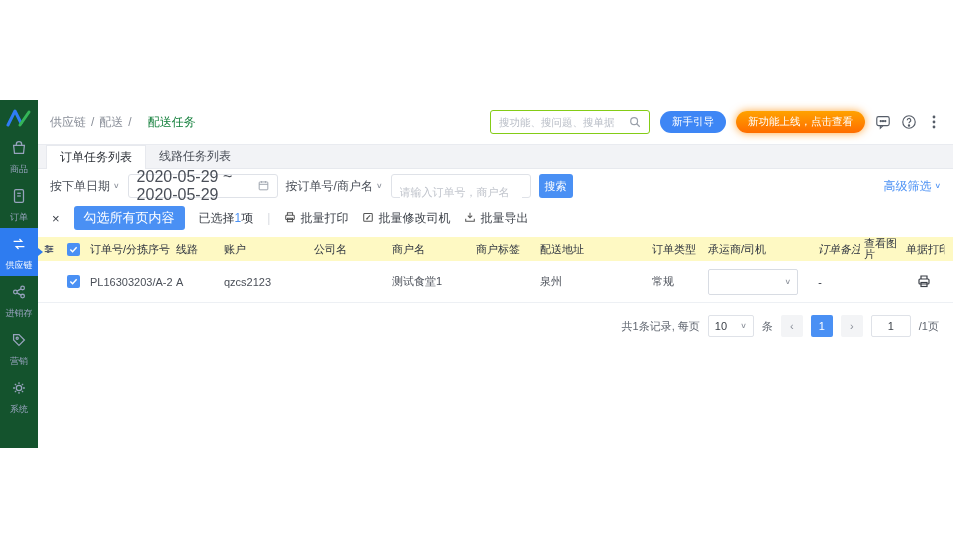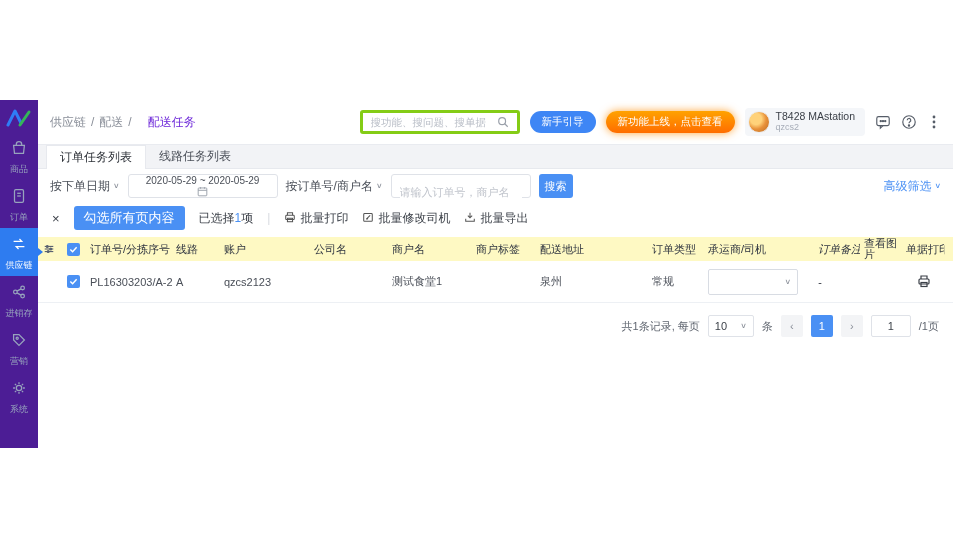--- a/index.html
+++ b/index.html
@@ -1,39 +1,39 @@
 <!DOCTYPE html>
 <html><head>
 <meta charset="utf-8">
 <style>
   * { margin:0; padding:0; box-sizing:border-box; }
   html,body { width:953px; height:554px; background:#fff; font-family:"Liberation Sans", sans-serif; }
   .canvas { position:relative; width:953px; height:554px; background:#fff; overflow:hidden; }
   .app { position:absolute; left:0; top:100px; width:953px; height:348px; display:flex; background:#fff; }
 
   
-  .sidebar { width:38px; background:#4c1d95; display:flex; flex-direction:column; align-items:center; flex-shrink:0; }
+  .sidebar { width:38px; background:#14532d; display:flex; flex-direction:column; align-items:center; flex-shrink:0; }
   .logo { width:38px; height:30px; display:flex; align-items:center; justify-content:center; margin-top:2px; }
   .nav-item { width:38px; padding:7px 0 6px; display:flex; flex-direction:column; align-items:center; gap:3px;
               color:#97a3bd; cursor:pointer; position:relative; }
   .nav-item .nav-label { font-size:9px; line-height:10px; text-align:center; }
   .nav-item svg { stroke:#97a3bd; }
   .nav-item.active { background:#2e7cf0; color:#fff; }
   .nav-item.active svg { stroke:#fff; }
   .nav-item.active::after { content:""; position:absolute; right:-5px; top:50%; margin-top:-4px;
      border-top:4px solid transparent; border-bottom:4px solid transparent; border-left:5px solid #2e7cf0; }
 
   
   .main { flex:1; display:flex; flex-direction:column; background:#fff; min-width:0; }
 
   .topbar { height:45px; display:flex; align-items:center; padding:0 12px; border-bottom:1px solid #e9ebf0; background:#fff; }
   .breadcrumb { font-size:12px; color:#8a8f99; display:flex; gap:5px; align-items:center; }
-  .breadcrumb .crumb-last { color:#6d28d9;padding-left:11px; }
+  .breadcrumb .crumb-last { color:#15803d;padding-left:11px; }
   .top-right { margin-left:auto; display:flex; align-items:center; gap:10px; }
-  .search-box { width:160px; height:24px; border:3px solid #84cc16; border-radius:3px; display:flex; align-items:center; padding:0 8px; gap:6px; background:#fff; }
+  .search-box { width:160px; height:24px; border:1px solid #84cc16; border-radius:3px; display:flex; align-items:center; padding:0 8px; gap:6px; background:#fff; }
   .search-box input { border:none; outline:none; flex:1; font-size:10.5px; color:#555; min-width:0; font-family:inherit; }
   .search-box input::placeholder { color:#b9bec7; }
   .pill { height:22px; border-radius:11px; display:flex; align-items:center; padding:0 12px; font-size:10.5px; color:#fff; cursor:pointer; white-space:nowrap; }
   .pill.blue { background:#3e86f5; }
   .pill.orange { background:linear-gradient(180deg,#ffa200,#ff6d00); box-shadow:0 0 8px rgba(255,140,0,.75); }
   .user-chip { height:28px; background:#f4f6f9; border-radius:4px; display:flex; align-items:center; gap:6px; padding:0 10px 0 3px; cursor:pointer; }
   .avatar { width:22px; height:22px; border-radius:50%; background:radial-gradient(circle at 35% 35%, #ffd27a 0 30%, #e8913a 55%, #b96a22 100%); border:1px solid #eee; }
   .user-meta { display:flex; flex-direction:column; line-height:11px; }
   .user-name { font-size:10.5px; color:#3a3f47; }
   .user-account { font-size:9px; color:#a7adb8; }
@@ -42,21 +42,21 @@
   
   .tabstrip { height:24px; background:#f2f3f6; display:flex; padding-left:8px; border-bottom:1px solid #e7e9ee; }
   .tab { padding:0 13px; display:flex; align-items:center; font-size:12px; color:#4a4f58; cursor:pointer; }
   .tab.active { background:#fff; color:#2b2f36; border:1px solid #e7e9ee; border-bottom:none; margin-bottom:-1px; }
 
   
   .filter-row { height:34px; display:flex; align-items:center; padding:0 12px; gap:8px; font-size:12px; color:#4a4f58; background:#fff; }
   .caret { font-size:9px; color:#8a8f99; transform:scaleY(.8); display:inline-block; margin-left:3px; }
   .field-label { display:flex; align-items:center; cursor:pointer; white-space:nowrap; }
   .input-box { height:24px; border:1px solid #dfe2e8; border-radius:3px; display:flex; align-items:center; padding:0 8px; background:#fff; }
-  .date-box { width:150px; justify-content:space-between; font-size:10px; color:#4a4f58; cursor:pointer;flex-direction:column; }
+  .date-box { width:150px; justify-content:space-between; font-size:16px; color:#4a4f58; cursor:pointer; }
   .kw-box { width:140px; }
   .kw-box input { border:none; outline:none; width:100%; font-size:11px; color:#555; font-family:inherit;margin-top:12px; }
   .kw-box input::placeholder { color:#c0c4cc; }
   .btn-search { width:34px; height:24px; background:#4a90f4; color:#fff; font-size:11px; border:none; border-radius:3px; cursor:pointer; font-family:inherit; }
   .adv-filter { margin-left:auto; color:#4a90f4; font-size:12px; display:flex; align-items:center; cursor:pointer; }
   .adv-filter .caret { color:#4a90f4; }
 
   
   .bulk-row { height:30px; display:flex; align-items:center; padding:0 14px; gap:14px; font-size:12px; color:#3a3f47; background:#fff; }
   .close-x { font-size:13px; color:#3a3f47; cursor:pointer; }
@@ -168,27 +168,20 @@
             <input placeholder="搜功能、搜问题、搜单据" style="">
             <span class="tb-icon">
               <svg width="12" height="12" viewBox="0 0 14 14" fill="none" stroke="#9aa0aa" stroke-width="1.4">
                 <circle cx="6" cy="6" r="4"></circle>
                   <line x1="9" y1="9" x2="12.5" y2="12.5"></line>
               </svg>
               </span>
           </div>
           <div class="pill blue">新手引导</div>
           <div class="pill orange">新功能上线，点击查看</div>
-          <div class="user-chip">
-            <span class="avatar"></span>
-            <span class="user-meta">
-              <span class="user-name">T8428 MAstation</span>
-              <span class="user-account">qzcs2</span>
-            </span>
-          </div>
           <span class="tb-icon">
             <svg width="16" height="16" viewBox="0 0 18 18" fill="none" stroke="currentColor" stroke-width="1.3">
               <rect x="2" y="3" width="14" height="10" rx="2"></rect>
                 <path d="M6 13 l0 3 3 -3"></path>
               <circle cx="6.5" cy="8" r=".7" fill="currentColor"></circle>
                 <circle cx="9" cy="8" r=".7" fill="currentColor"></circle>
                 <circle cx="11.5" cy="8" r=".7" fill="currentColor"></circle>
             </svg>
             </span>
           <span class="tb-icon">

